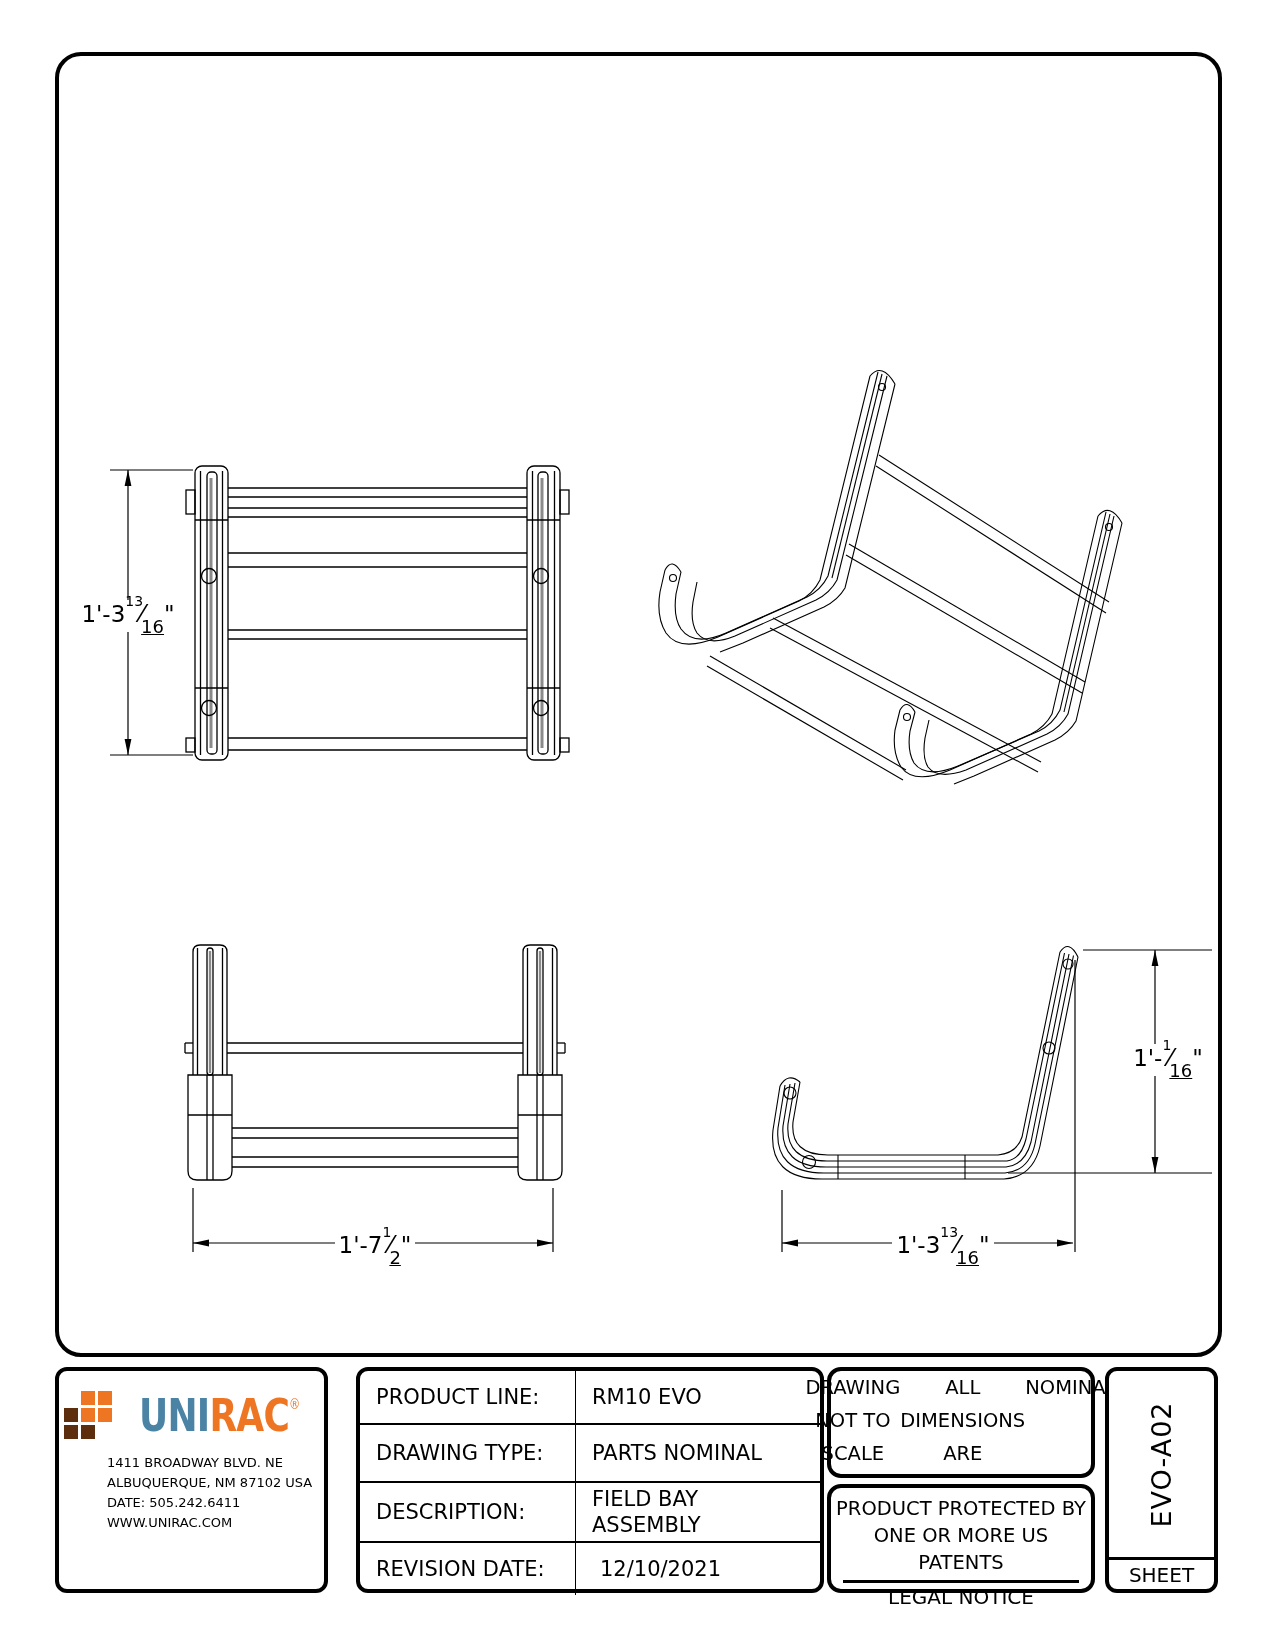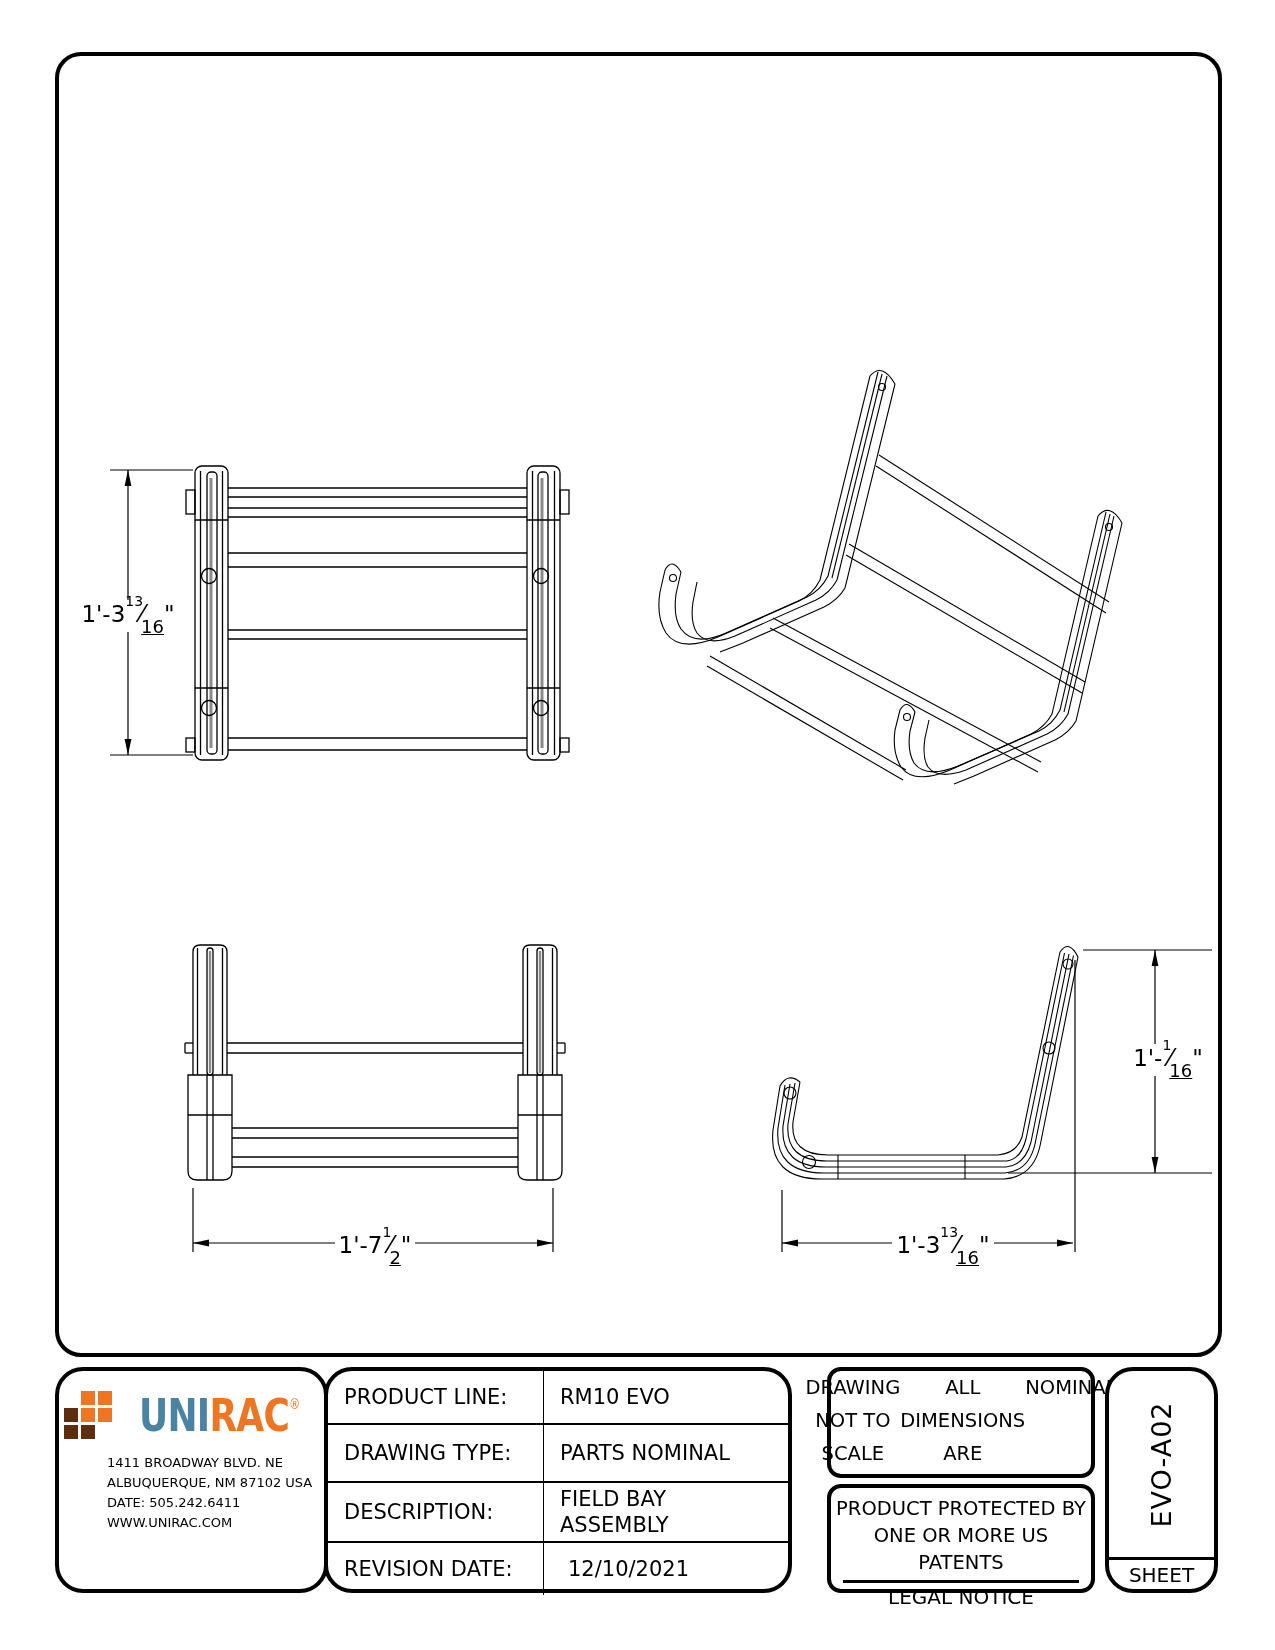--- a/index.html
+++ b/index.html
@@ -20,31 +20,31 @@
   .asm-c2{flex:1;text-align:center;}
 
   
   .dim{position:absolute;font-size:23px;white-space:nowrap;text-align:center;z-index:5;}
   .dim .inner{background:#fff;padding:0 4px;display:inline-block;}
   .dim sup{font-size:14px;position:relative;top:-7px;}
   .dim sub{font-size:18px;position:relative;top:5px;text-decoration:underline;}
   .dim .fsl{font-size:24px;margin:0 -3px;}
 
   
-  .tb-box{border:4px solid #000;border-radius:28px;background:#fff;box-sizing:border-box;}
+  .tb-box{border:4px solid #000;border-radius:12px;background:#fff;box-sizing:border-box;}
   .logo-box{left:55px;top:1367px;width:273px;height:226px;}
   .logo-row{display:flex;align-items:center;justify-content:center;margin-top:20px;}
   .sq-grid{display:grid;grid-template-columns:repeat(3,14px);grid-auto-rows:14px;gap:3px;margin-right:7px;}
   .sq{width:14px;height:14px;}
   .logo-text{display:inline-block;font-size:45px;font-weight:700;letter-spacing:-1px;
              transform:scaleX(.8);transform-origin:center;white-space:nowrap;line-height:1;}
   .logo-reg{font-size:14px;font-weight:400;position:relative;top:-22px;}
   .addr{margin-top:14px;font-size:13px;line-height:1.55;margin-left:48px;}
 
-  .prod-box{left:324px;top:1367px;width:468px;height:226px;padding:0;font-size:21px;}
+  .prod-box{left:356px;top:1367px;width:468px;height:226px;padding:0;font-size:21px;}
   .prod-row{display:flex;align-items:center;}
   .prod-row .lbl{width:216px;padding-left:16px;box-sizing:border-box;border-right:1.5px solid #000;align-self:stretch;display:flex;align-items:center;}
   .prod-row .val{flex:1;padding-left:16px;}
   .pr1{height:52px;border-bottom:2px solid #000;}
   .pr2{height:56px;border-bottom:2px solid #000;}
   .pr3{height:58px;border-bottom:2px solid #000;}
   .pr4{height:52px;}
   .val2l{line-height:1.25;}
 
   .notes1-box{left:827px;top:1367px;width:268px;height:111px;border-radius:14px;

